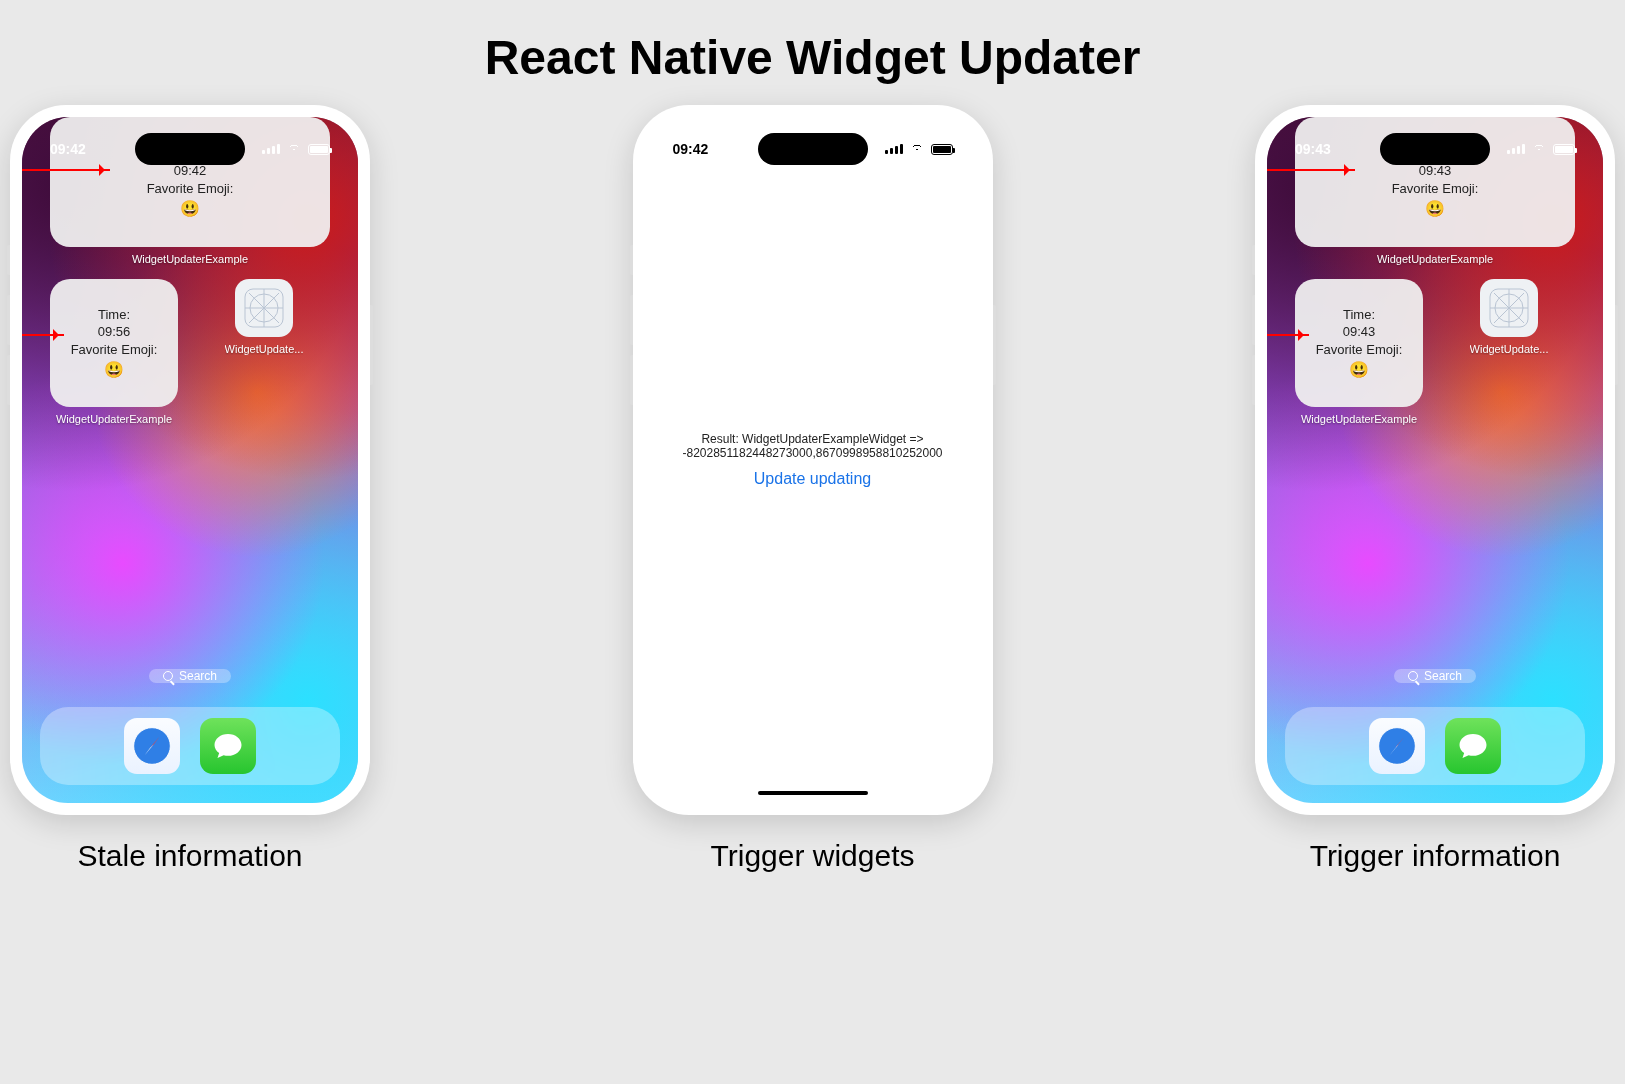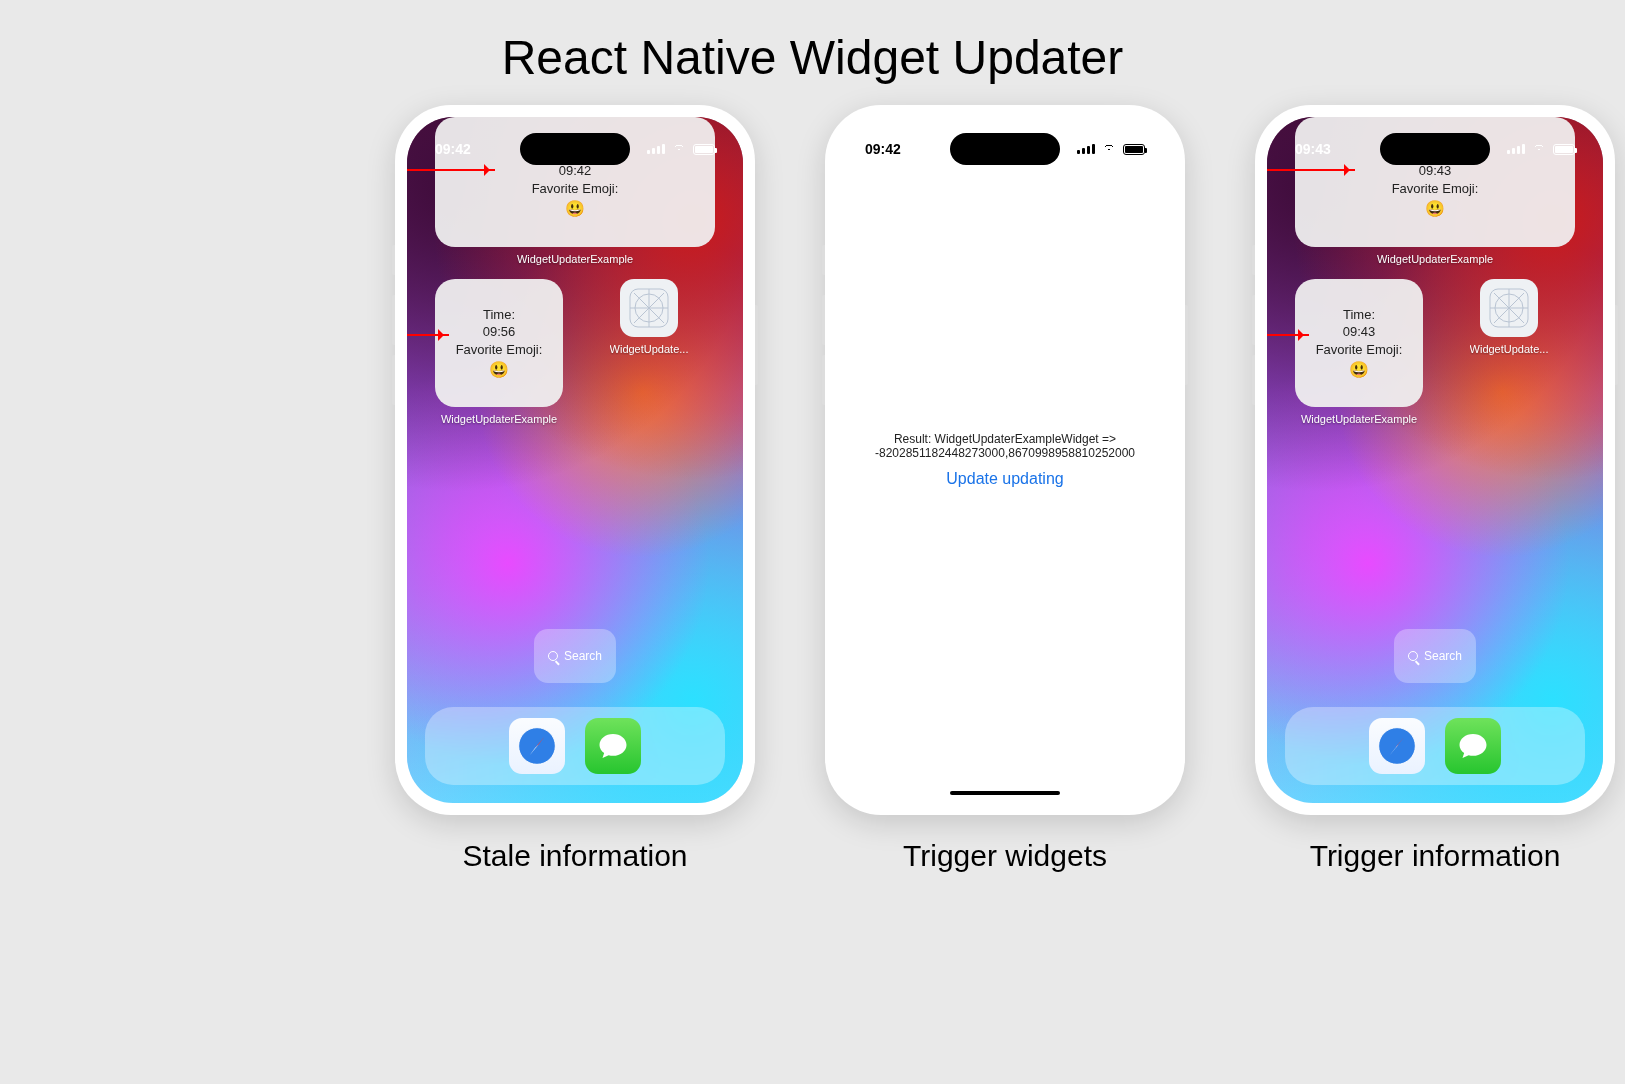--- a/index.html
+++ b/index.html
@@ -19,26 +19,26 @@
     color: var(--text);
   }
   .page {
     width: 100%;
     height: 100%;
     position: relative;
   }
   .title {
     text-align: center;
     font-size: 48px;
-    font-weight: 400;
+    font-weight: 700;
     padding-top: 30px;
   }
   .phones-row {
     display: flex;
-    justify-content: flex-end;
+    justify-content: space-between;
     gap: 50px;
     margin-top: 20px;
   }
   .phone-col {
     width: 380px;
     display: flex;
     flex-direction: column;
     align-items: center;
   }
   .phone {
@@ -209,21 +209,21 @@
   }
   
   .search-pill {
     position: absolute;
     bottom: 120px;
     left: 50%;
     transform: translateX(-50%);
     background: rgba(255,255,255,0.3);
     color: #fff;
     font-size: 12px;
-    padding: 20px 14px;
+    padding: 0 14px;
     border-radius: 14px;
     display: flex; align-items: center; gap: 6px;
   }
   .search-pill .mag {
     width: 10px; height: 10px; border: 1.5px solid #fff; border-radius: 50%;
     position: relative;
   }
   .search-pill .mag::after {
     content:''; position:absolute; width:5px; height:1.5px; background:#fff;
     bottom:-3px; right:-3px; transform: rotate(45deg);

